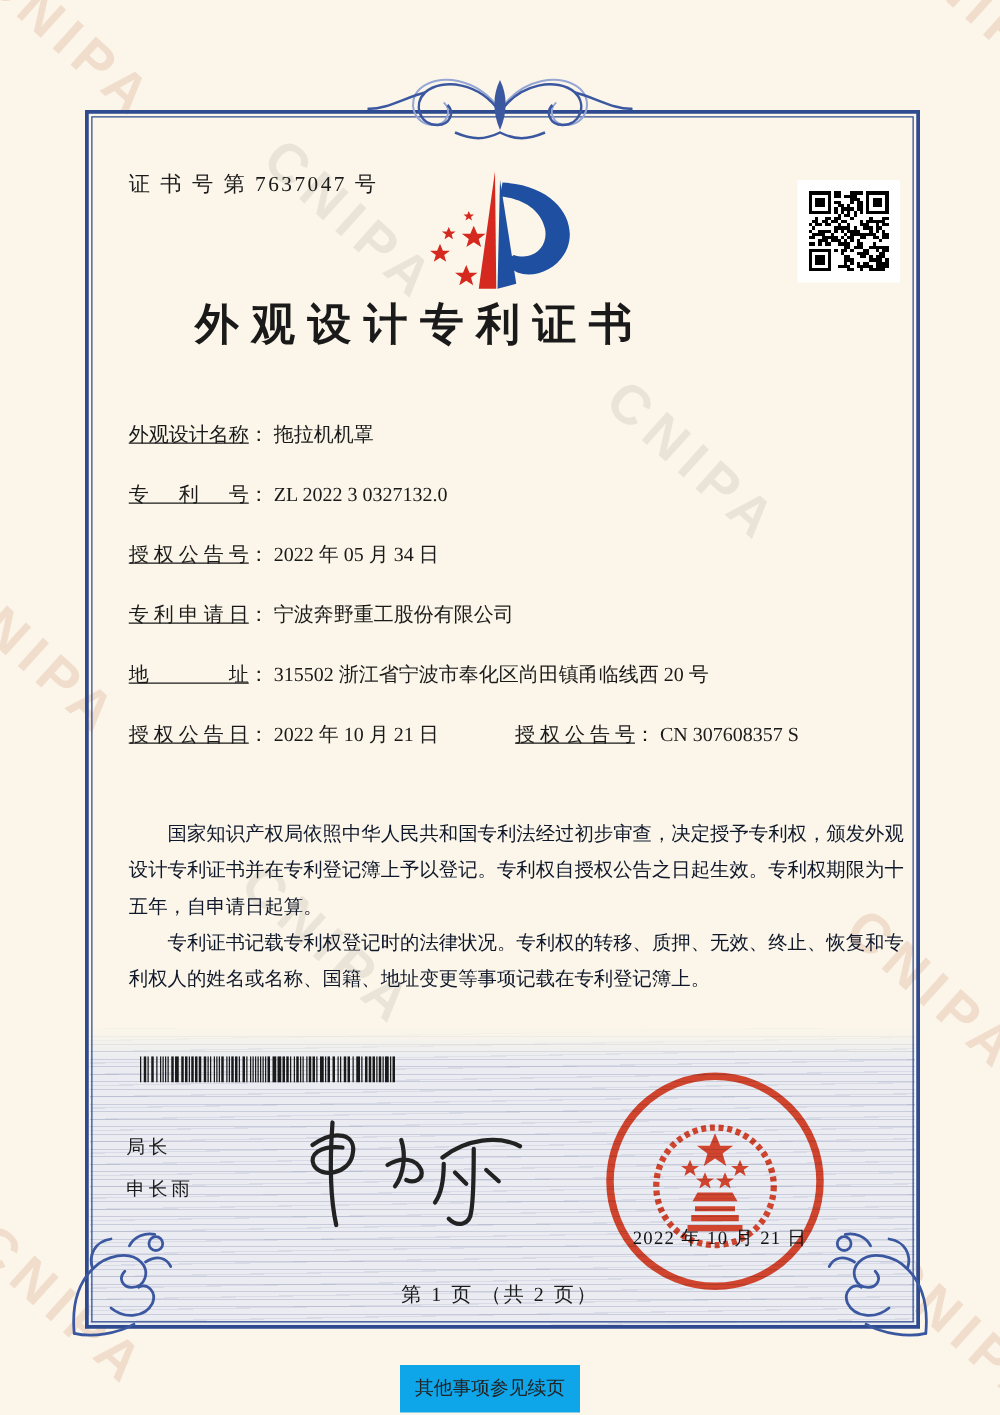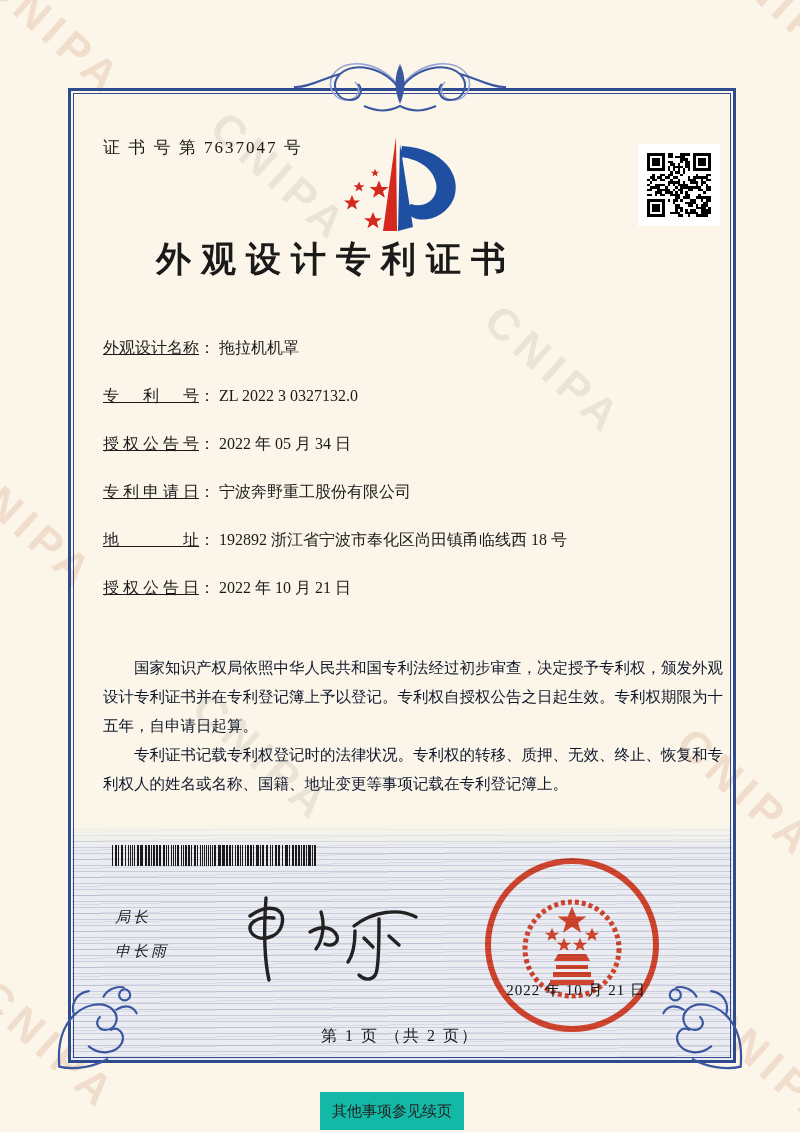--- a/index.html
+++ b/index.html
@@ -46,32 +46,32 @@
   .colon{display:inline-block;margin-right:4px;}
   .pair2{position:absolute;left:309px;top:0;}
 
   .bodytext{left:103px;top:653px;width:620px;font-size:15.5px;line-height:29px;
             text-align:justify;color:#0f172a;}
   .bodytext p{margin:0;text-indent:2em;}
 
   .barcode{left:112px;top:845px;width:208px;height:21px;}
   .barcode svg{display:block;width:100%;height:100%;}
 
-  .signer{left:115px;font-size:15px;letter-spacing:3px;font-style:italic;}
+  .signer{left:101px;font-size:15px;letter-spacing:3px;}
   .sig-title{top:908px;}
   .sig-name{top:942px;}
   .signature{left:228px;top:886px;width:205px;height:108px;}
 
   .seal{left:482px;top:855px;width:180px;height:180px;z-index:6;mix-blend-mode:multiply;}
   .seal-date{left:496px;top:981px;width:160px;text-align:center;font-size:15px;
              letter-spacing:1px;z-index:7;color:#111;}
 
   .page-footer{left:0;top:1026px;width:800px;text-align:center;font-size:16px;letter-spacing:2px;}
 
-  .cont-note{left:320px;top:1092px;width:144px;height:38px;background:#14b8a6;
+  .cont-note{left:320px;top:1092px;width:144px;height:38px;background:#0ea5e9;
              text-align:center;line-height:38px;font-size:15px;z-index:7;color:#222;}
 </style>
 </head>
 <body>
 
 <div class="page">
 
   <span class="wm pink" style="left:-30px;top:6px">CNIPA</span>
   <span class="wm pink" style="left:700px;top:-18px">CNIPA</span>
   <span class="wm gray" style="left:196px;top:152px">CNIPA</span>
@@ -401,24 +401,27 @@
     <div class="frow">
       <span class="lbl">专利号</span><span class="colon">：</span><span class="val">ZL 2022 3 0327132.0</span>
     </div>
     <div class="frow">
       <span class="lbl">授权公告号</span><span class="colon">：</span><span class="val">2022 年 05 月 34 日</span>
     </div>
     <div class="frow">
       <span class="lbl">专利申请日</span><span class="colon">：</span><span class="val">宁波奔野重工股份有限公司</span>
     </div>
     <div class="frow">
-      <span class="lbl">地址</span><span class="colon">：</span><span class="val">192892 浙江省宁波市奉化区尚田镇甬临线西 18 号</span>
+      <span class="lbl">地址</span><span class="colon">：</span><span class="val">315502 浙江省宁波市奉化区尚田镇甬临线西 20 号</span>
     </div>
     <div class="frow">
       <span class="lbl">授权公告日</span><span class="colon">：</span><span class="val">2022 年 10 月 21 日</span>
+      <span class="pair2">
+        <span class="lbl">授权公告号</span><span class="colon">：</span><span class="val">CN 307608357 S</span>
+      </span>
     </div>
   </div>
 
   <div class="content bodytext">
     <p>国家知识产权局依照中华人民共和国专利法经过初步审查，决定授予专利权，颁发外观设计专利证书并在专利登记簿上予以登记。专利权自授权公告之日起生效。专利权期限为十五年，自申请日起算。</p>
     <p>专利证书记载专利权登记时的法律状况。专利权的转移、质押、无效、终止、恢复和专利权人的姓名或名称、国籍、地址变更等事项记载在专利登记簿上。</p>
   </div>
 
   <div class="content barcode">
     <svg id="barcode" viewBox="0 0 208 21" preserveAspectRatio="none" fill="#1a1a1a">

